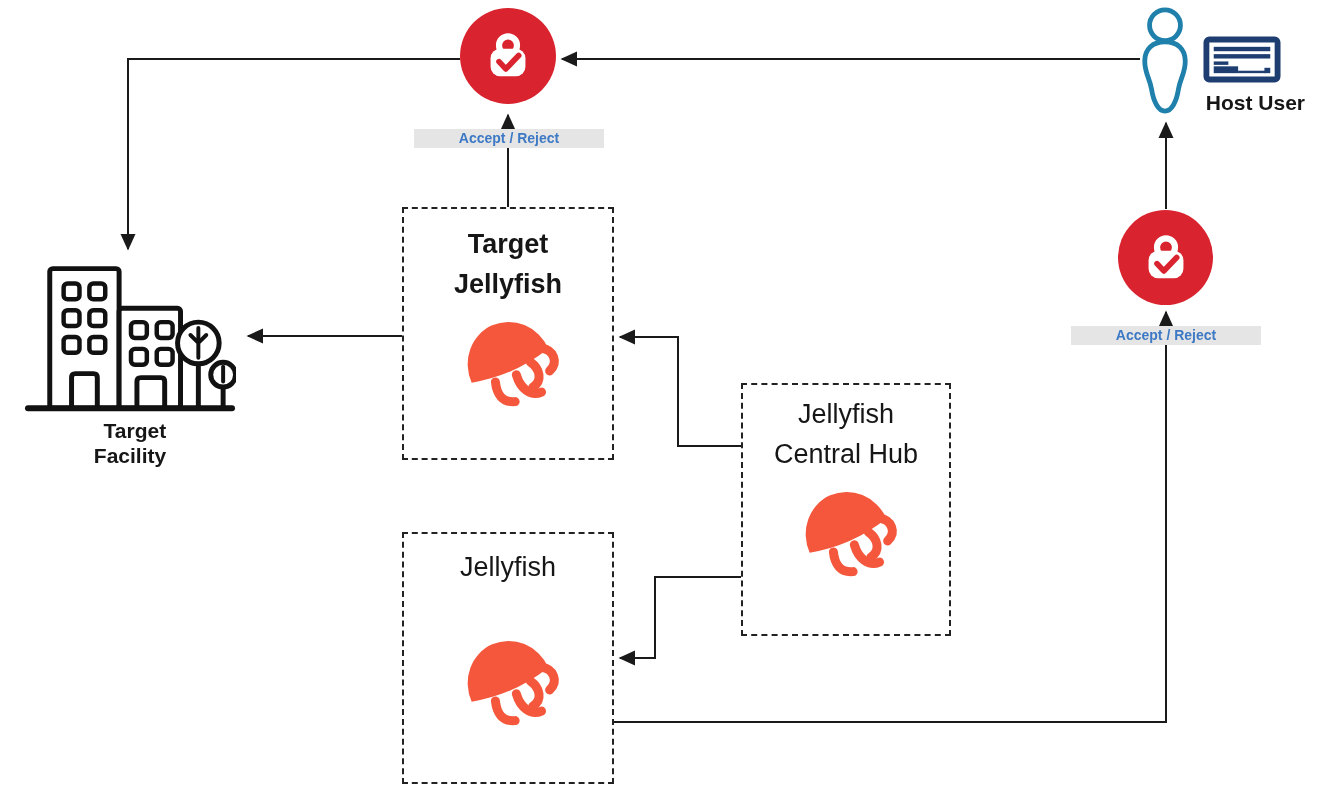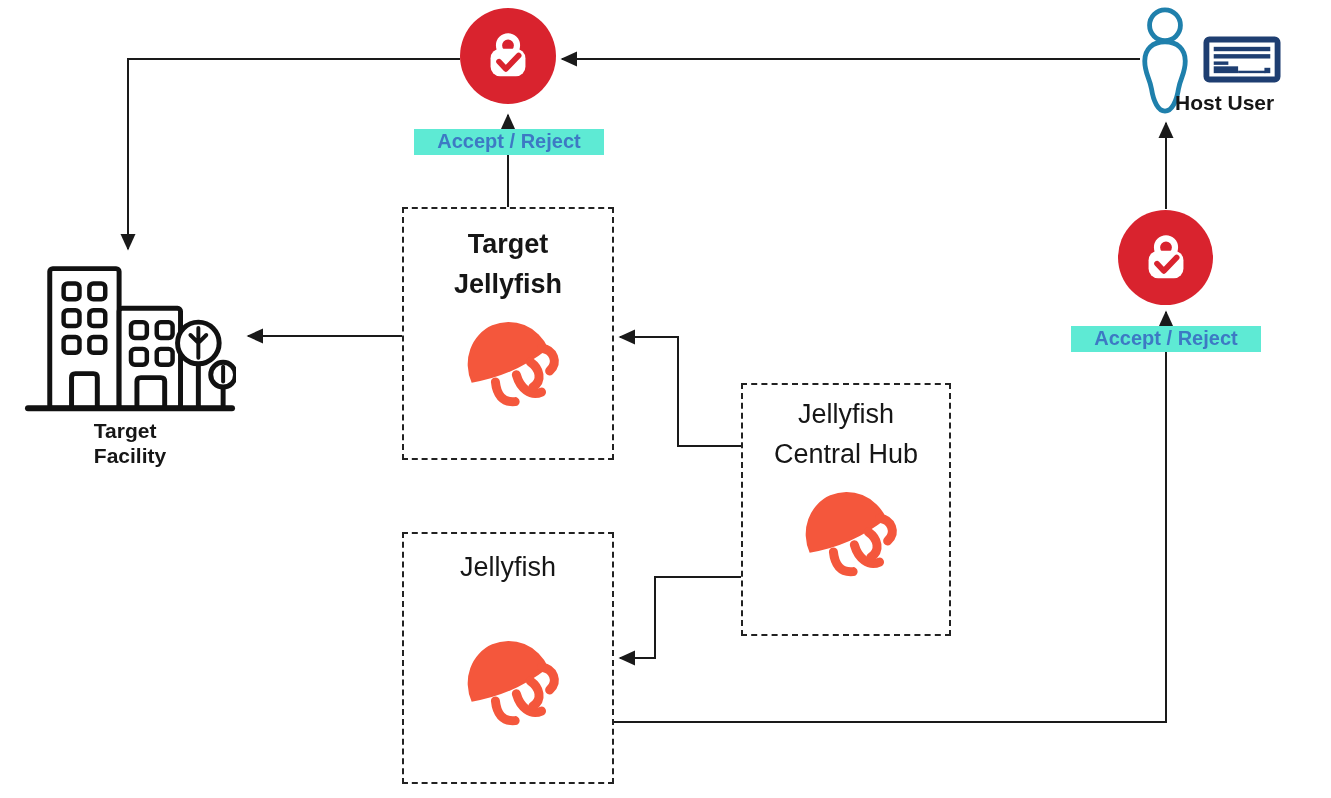--- a/index.html
+++ b/index.html
@@ -12,27 +12,27 @@
   .dashed-box{
     position:absolute;z-index:2;box-sizing:border-box;
     border:2.5px dashed #222;display:flex;flex-direction:column;align-items:center;
   }
   .box-title{
     font-size:27px;line-height:1.48;text-align:center;color:#161616;
     white-space:pre-line;
   }
   .bold{font-weight:bold;}
   .node-label{
-    font-weight:bold;font-size:21px;line-height:1.2;text-align:left;
+    font-weight:bold;font-size:21px;line-height:1.2;text-align:right;
     color:#161616;white-space:pre-line;
   }
   .decision-label{
     position:absolute;z-index:3;width:190px;text-align:center;
-    font-size:20px;font-weight:bold;color:var(--accept-blue,#3D79C4);
-    background:#5eead4;padding:1px 0 2px 0;
+    font-size:14px;font-weight:bold;color:var(--accept-blue,#3D79C4);
+    background:#e5e5e5;padding:1px 0 2px 0;
   }
   .lock-badge{
     position:absolute;z-index:3;border-radius:50%;
     background:var(--lock-red,#D9232E);
     display:flex;align-items:center;justify-content:center;
   }
   .facility{position:absolute;z-index:2;display:flex;flex-direction:column;align-items:center;}
   .host-user{position:absolute;z-index:2;}
   .abs{position:absolute;}
 </style>

